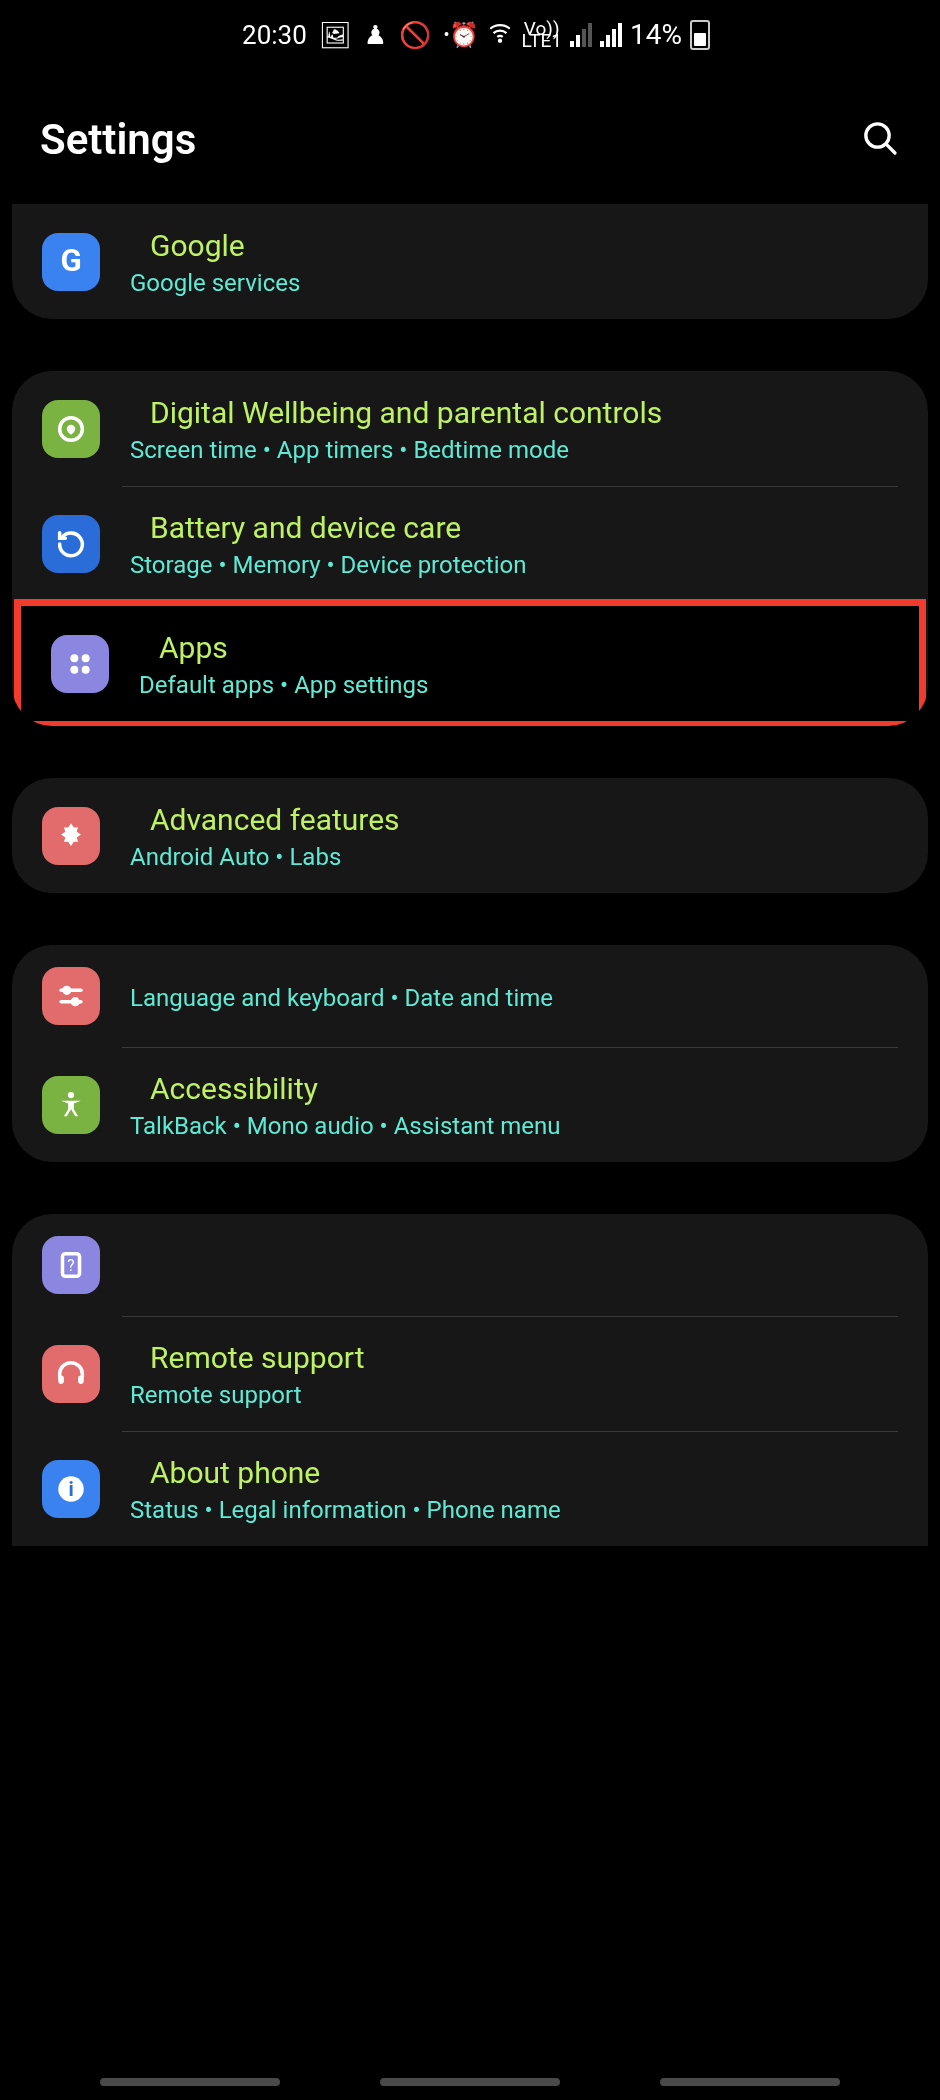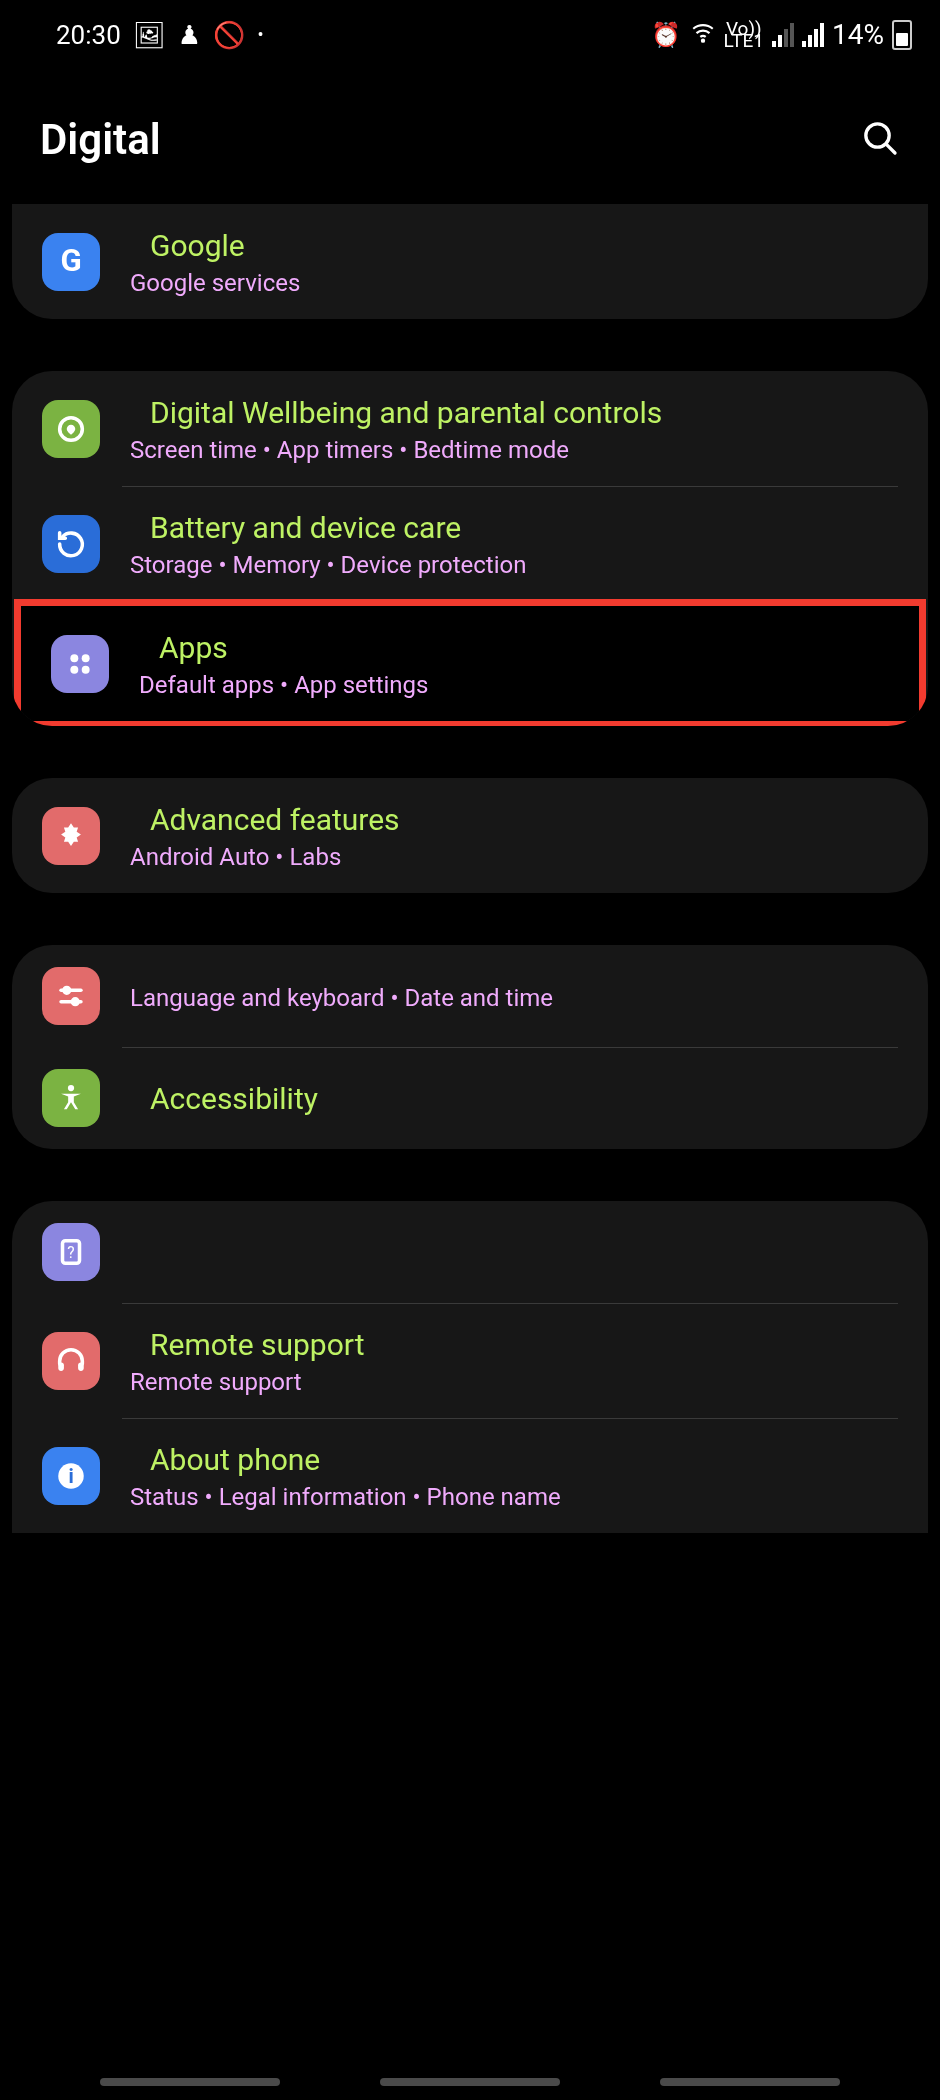--- a/index.html
+++ b/index.html
@@ -7,23 +7,23 @@
     width: 940px;
     height: 2100px;
     background: #000;
     color: #eee;
     font-family: -apple-system, Roboto, "Segoe UI", Arial, sans-serif;
     overflow: hidden;
   }
   
   .statusbar {
     display: flex;
-    justify-content: space-between;
+    justify-content: center;
     align-items: center;
-    padding: 18px 28px 10px 56px;
+    padding: 18px 28px 10px 40px;
     font-size: 26px;
     color: #fff;
   }
   .status-left, .status-right { display: flex; align-items: center; gap: 12px; }
   .status-left .dot { font-size: 18px; }
   .status-right { gap: 8px; font-size: 24px; }
   .status-right .pct { font-size: 28px; }
   .status-right .battery {
     width: 20px; height: 30px; border: 2px solid #ccc; border-radius: 3px;
     position: relative; display: inline-block;
@@ -66,21 +66,21 @@
     height:1px; background:#3a3a3a;
   }
   .icon {
     width:58px; height:58px; border-radius:16px;
     display:flex; align-items:center; justify-content:center;
     flex-shrink:0; margin-right:30px;
   }
   .icon svg { width:34px; height:34px; }
   .labels { flex:1; min-width:0; }
   .title { font-size:30px; color:#bef264; line-height:1.3;margin-left:20px; }
-  .sub   { font-size:24px; color:#f0abfc; margin-top:4px; }
+  .sub   { font-size:24px; color:#5eead4; margin-top:4px; }
   .badge {
     width:30px; height:30px; border-radius:50%;
     background:#e87a1a; color:#fff; font-size:18px; font-weight:600;
     display:flex; align-items:center; justify-content:center;
     margin-left:12px;
   }
   .highlight {
     border:7px solid #f23b2f;
     margin: -2px 2px;
     position:relative; z-index:5;
@@ -136,21 +136,21 @@
         <span></span>
         <span></span>
         <span></span>
       </span>
     <span class="pct">14%</span>
     <span class="battery"></span>
   </div>
 </div>
 
 <div class="header">
-  <h1>Digital</h1>
+  <h1>Settings</h1>
   <span class="search-icon">
     <svg viewBox="0 0 24 24" fill="none" stroke-width="2" stroke-linecap="round">
         <circle cx="10.5" cy="10.5" r="7"></circle>
         <line x1="21" y1="21" x2="16" y2="16"></line>
       </svg>
   </span>
 </div>
 
 <div class="groups">
 
@@ -239,20 +239,21 @@
     </div>
     <div class="row">
       <div class="icon ic-green">
         <svg viewBox="0 0 24 24" fill="#fff">
             <circle cx="12" cy="5" r="2.2"></circle>
             <path d="M5 9h14l-5 2v4l3 5h-2l-3-5-3 5H7l3-5v-4z"></path>
           </svg>
       </div>
       <div class="labels">
         <div class="title">Accessibility</div>
+        <div class="sub">TalkBack  •  Mono audio  •  Assistant menu</div>
       </div>
     </div>
   </div>
 
   <div class="group" style="border-bottom-left-radius:0;border-bottom-right-radius:0;">
     <div class="row">
       <div class="icon ic-purple">
         <svg viewBox="0 0 24 24" fill="none" stroke="#fff" stroke-width="2.5">
             <rect x="6" y="4" width="12" height="16" rx="2"></rect>
             <text x="12" y="16" text-anchor="middle" font-size="11" fill="#fff" stroke="none">?</text>

